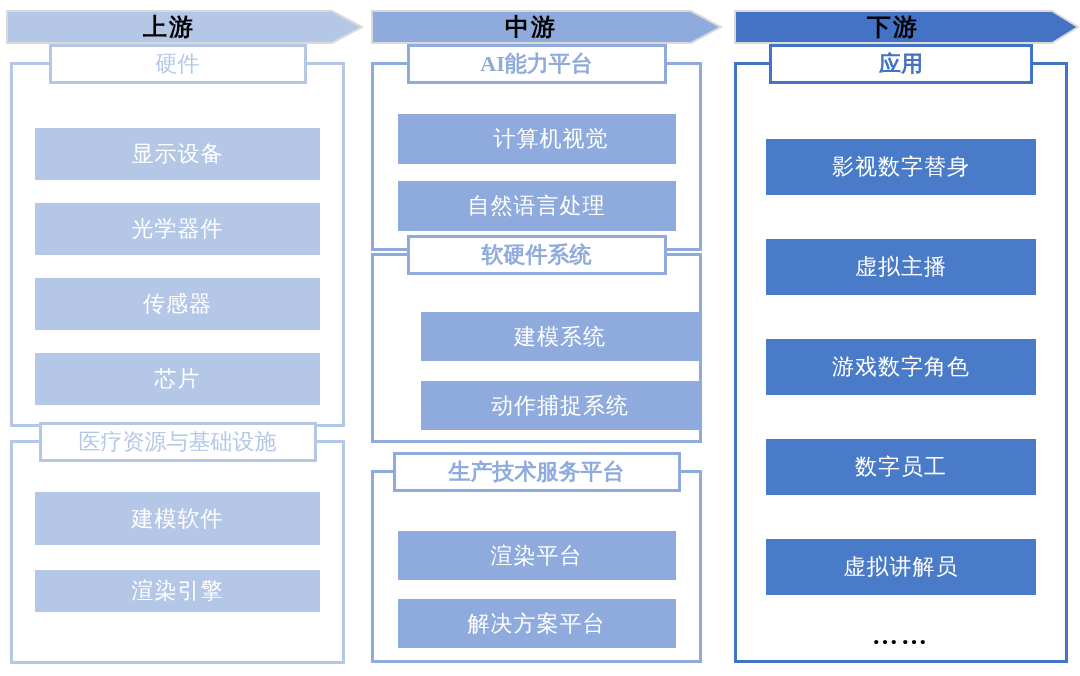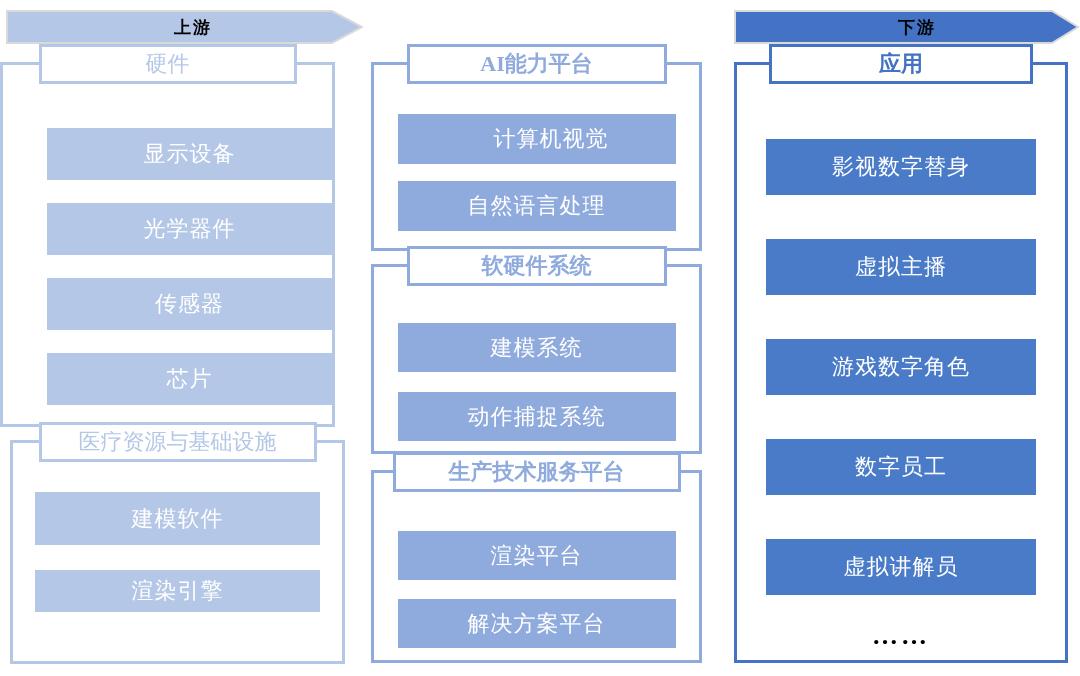--- a/index.html
+++ b/index.html
@@ -12,21 +12,21 @@
     --c-mid:#8FAADC;
     --c-dark:#4472C4;
     --c-dark-item:#4A7BC8;
     --c-outline:#D9D9D9;
   }
   .arrow{position:absolute;height:36px;}
   .arrow svg{display:block;}
   .arrow .lbl{
     position:absolute;left:0;top:0;height:100%;
     display:flex;align-items:center;justify-content:center;
-    font-size:17px;font-weight:bold;color:#000;letter-spacing:2px;padding-left:24px;
+    font-size:24px;font-weight:bold;color:#000;letter-spacing:2px;
   }
   .fill-light polygon{fill:var(--c-light);}
   .fill-mid polygon{fill:var(--c-mid);}
   .fill-dark polygon{fill:var(--c-dark);}
   .section{
     position:absolute;background:#fff;box-sizing:border-box;
     border:3px solid var(--c);
     display:flex;flex-direction:column;align-items:center;
   }
   .col-light{--c:var(--c-light);--fill:var(--c-light);}
@@ -56,29 +56,35 @@
 
 <div class="canvas">
 
   <div class="arrow" style="left:6px;top:9px;width:358px;">
     <svg class="fill-light" width="358" height="36">
       <polygon points="1,2 326,2 356,18 326,34 1,34" stroke="#D9D9D9" stroke-width="2"></polygon>
     </svg>
     <span class="lbl" style="width:326px;">上游</span>
   </div>
 
+  <div class="arrow" style="left:371px;top:9px;width:352px;">
+    <svg class="fill-mid" width="352" height="36">
+      <polygon points="1,2 320,2 350,18 320,34 1,34" stroke="#D9D9D9" stroke-width="2"></polygon>
+    </svg>
+    <span class="lbl" style="width:320px;">中游</span>
+  </div>
 
   <div class="arrow" style="left:734px;top:9px;width:346px;text-align:right;">
     <svg class="fill-dark" width="346" height="36">
       <polygon points="1,2 318,2 344,18 318,34 1,34" stroke="#D9D9D9" stroke-width="2"></polygon>
     </svg>
     <span class="lbl" style="width:318px;">下游</span>
   </div>
 
-  <div class="section col-light" style="left:0;top:62px;width:335px;height:365px;align-items:flex-end;">
+  <div class="section col-light" style="left:10px;top:62px;width:335px;height:365px;">
     <div class="title-box" style="width:258px;">硬件</div>
     <div class="items" style="margin-top:63px;gap:23px;width:285px;">
       <div class="item" style="height:52px;">显示设备</div>
       <div class="item" style="height:52px;">光学器件</div>
       <div class="item" style="height:52px;">传感器</div>
       <div class="item" style="height:52px;">芯片</div>
     </div>
   </div>
 
   <div class="section col-light" style="left:10px;top:440px;width:335px;height:224px;">
@@ -90,21 +96,21 @@
   </div>
 
   <div class="section col-mid" style="left:371px;top:62px;width:331px;height:189px;">
     <div class="title-box title-bold" style="width:260px;">AI能力平台</div>
     <div class="items" style="margin-top:49px;gap:17px;width:278px;">
       <div class="item" style="height:50px;padding-left:29px;">计算机视觉</div>
       <div class="item" style="height:50px;">自然语言处理</div>
     </div>
   </div>
 
-  <div class="section col-mid" style="left:371px;top:264px;width:331px;height:190px;">
+  <div class="section col-mid" style="left:371px;top:253px;width:331px;height:190px;align-items:flex-end;">
     <div class="title-box title-bold" style="width:260px;">软硬件系统</div>
     <div class="items" style="margin-top:56px;gap:20px;width:278px;">
       <div class="item" style="height:49px;">建模系统</div>
       <div class="item" style="height:49px;">动作捕捉系统</div>
     </div>
   </div>
 
   <div class="section col-mid" style="left:371px;top:470px;width:331px;height:193px;">
     <div class="title-box title-bold" style="width:288px;">生产技术服务平台</div>
     <div class="items" style="margin-top:58px;gap:19px;width:278px;">

